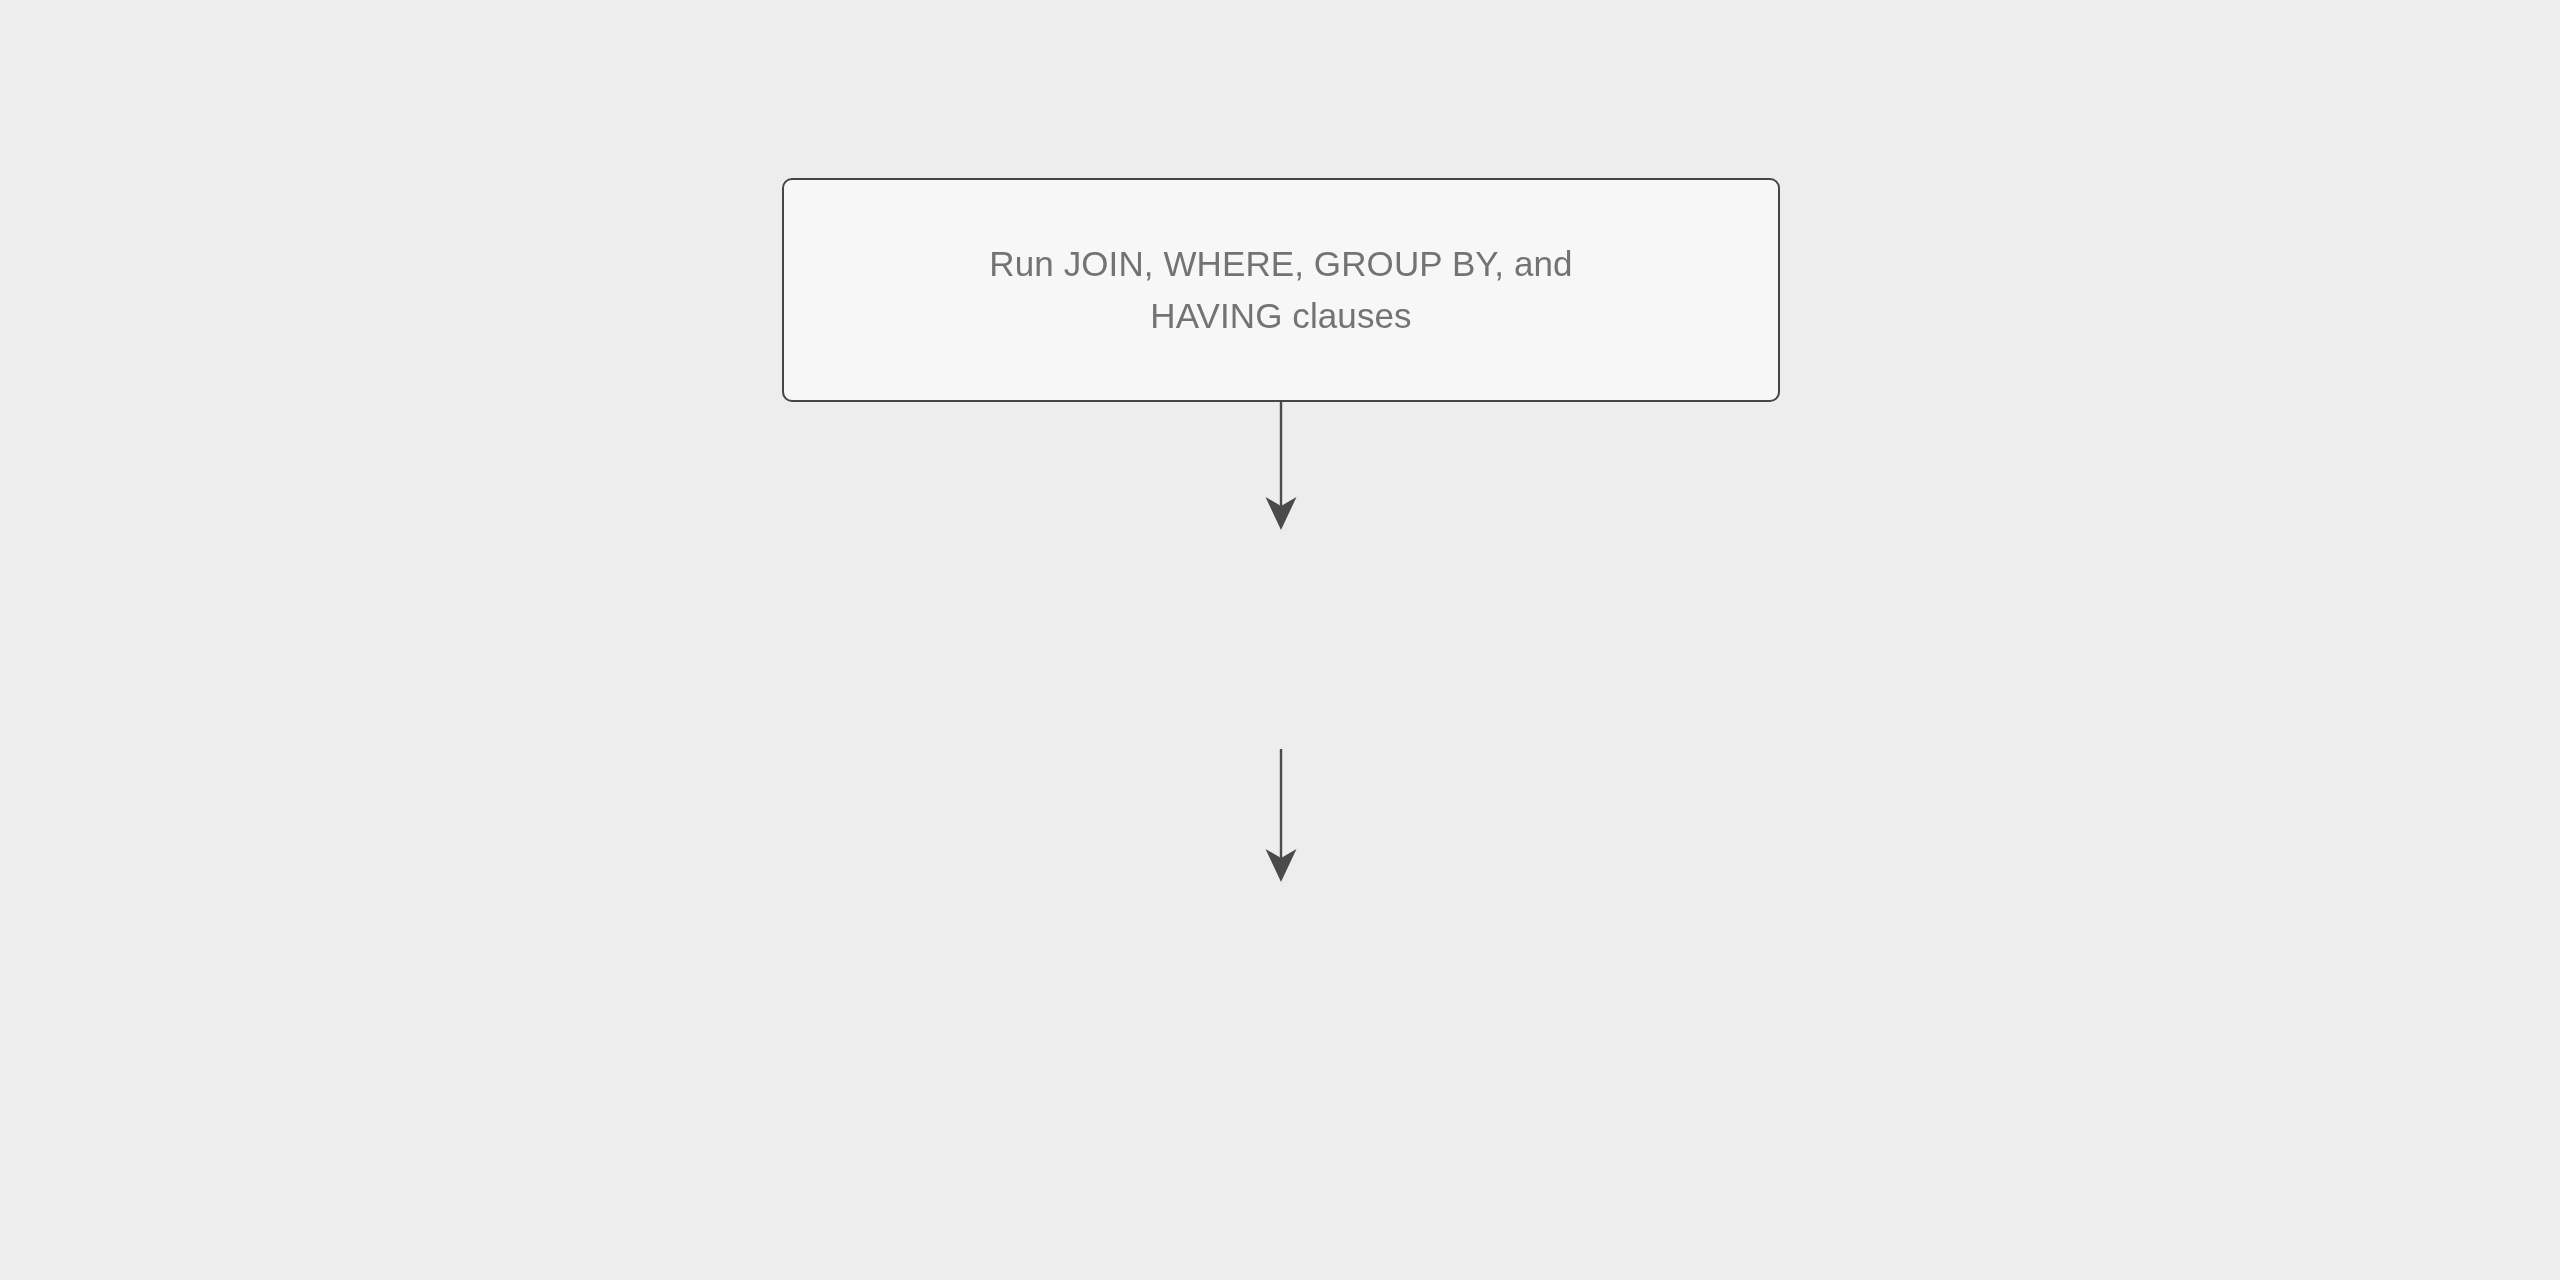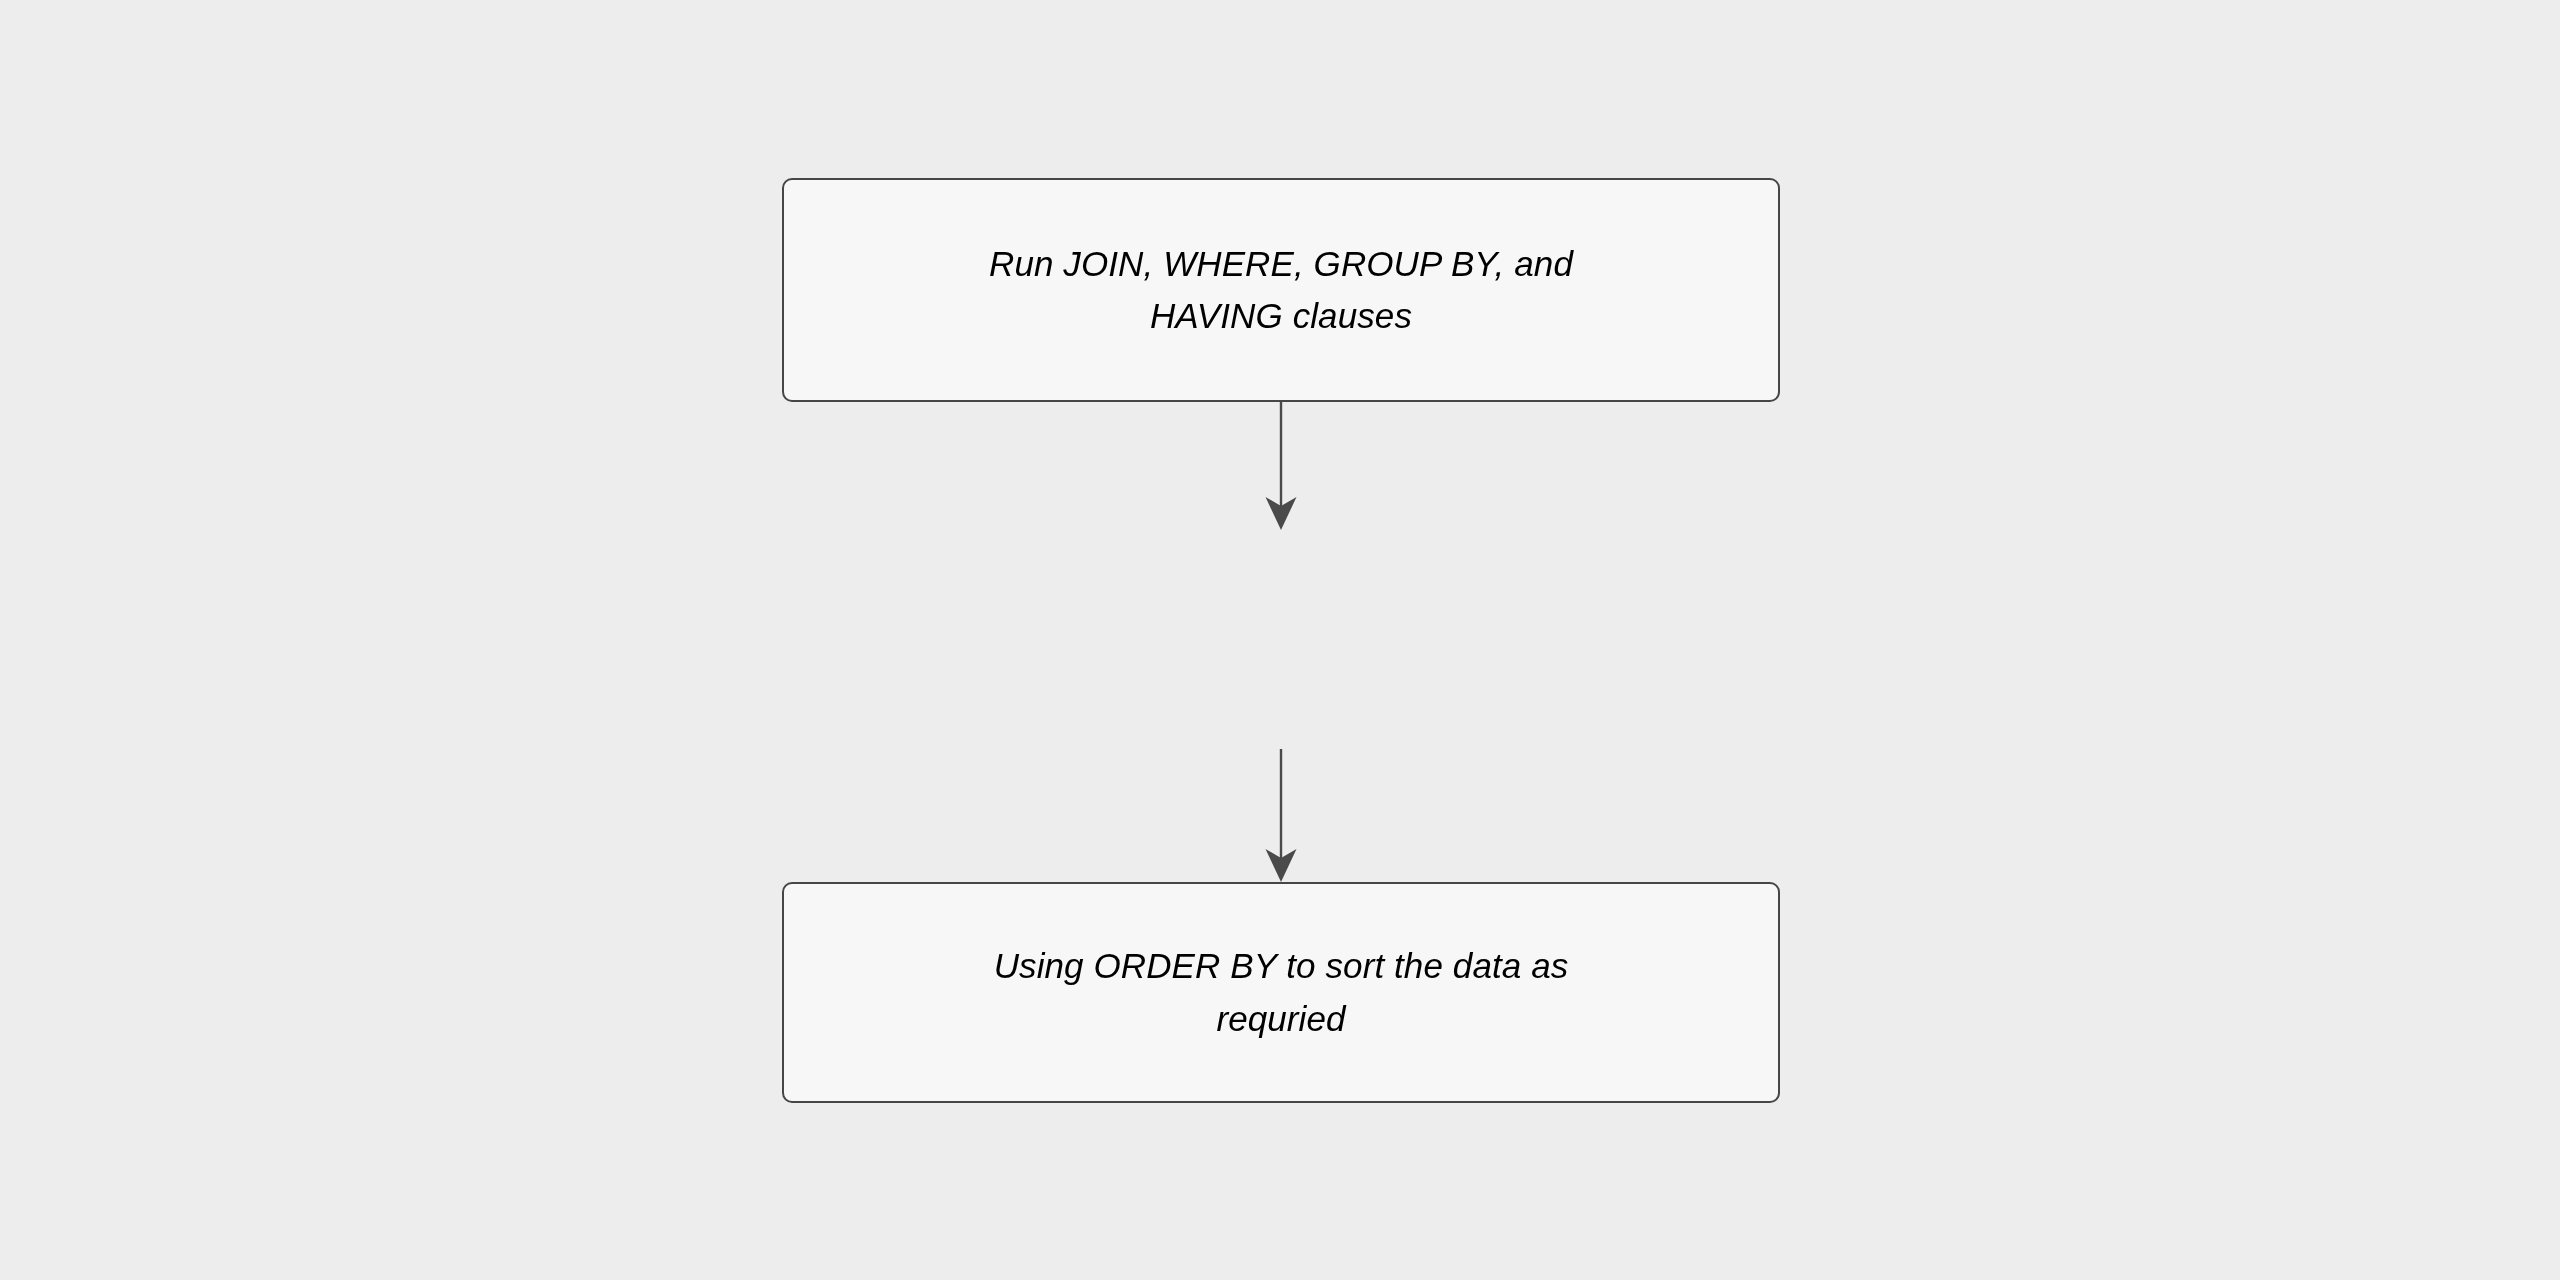--- a/index.html
+++ b/index.html
@@ -27,25 +27,24 @@
     border: 2px solid #464646;
     border-radius: 10px;
     display: flex;
     align-items: center;
     justify-content: center;
     text-align: center;
   }
   .node-label {
     font-size: 35px;
     line-height: 1.5;
-    color: #000000;
+    color: #737373;
     letter-spacing: 0.1px;
     padding: 0 28px;
     white-space: pre-line;
-    font-style: italic;
   }
   #node-1 { top: 178px;  height: 224px; }
   #node-2 { top: 530px;  height: 219px; }
   #node-3 { top: 882px;  height: 221px; }
 
   .edge {
     position: absolute;
     left: 1241px;
     width: 80px;
     overflow: visible;
@@ -72,18 +71,14 @@
   </div>
 
 
   <div class="edge" id="edge-2">
     <svg width="80" height="133" viewBox="0 0 80 133" aria-hidden="true">
       <line x1="40" y1="0" x2="40" y2="109" stroke="#4a4a4a" stroke-width="2.4"></line>
       <path d="M 40 133 L 24.5 100 L 40 109 L 55.5 100 Z" fill="#4a4a4a"></path>
     </svg>
   </div>
 
-  <div class="node" id="node-3">
-    <span class="node-label">Using ORDER BY to sort the data as
-requried</span>
-  </div>
 
 </div>
 
 </body></html>

